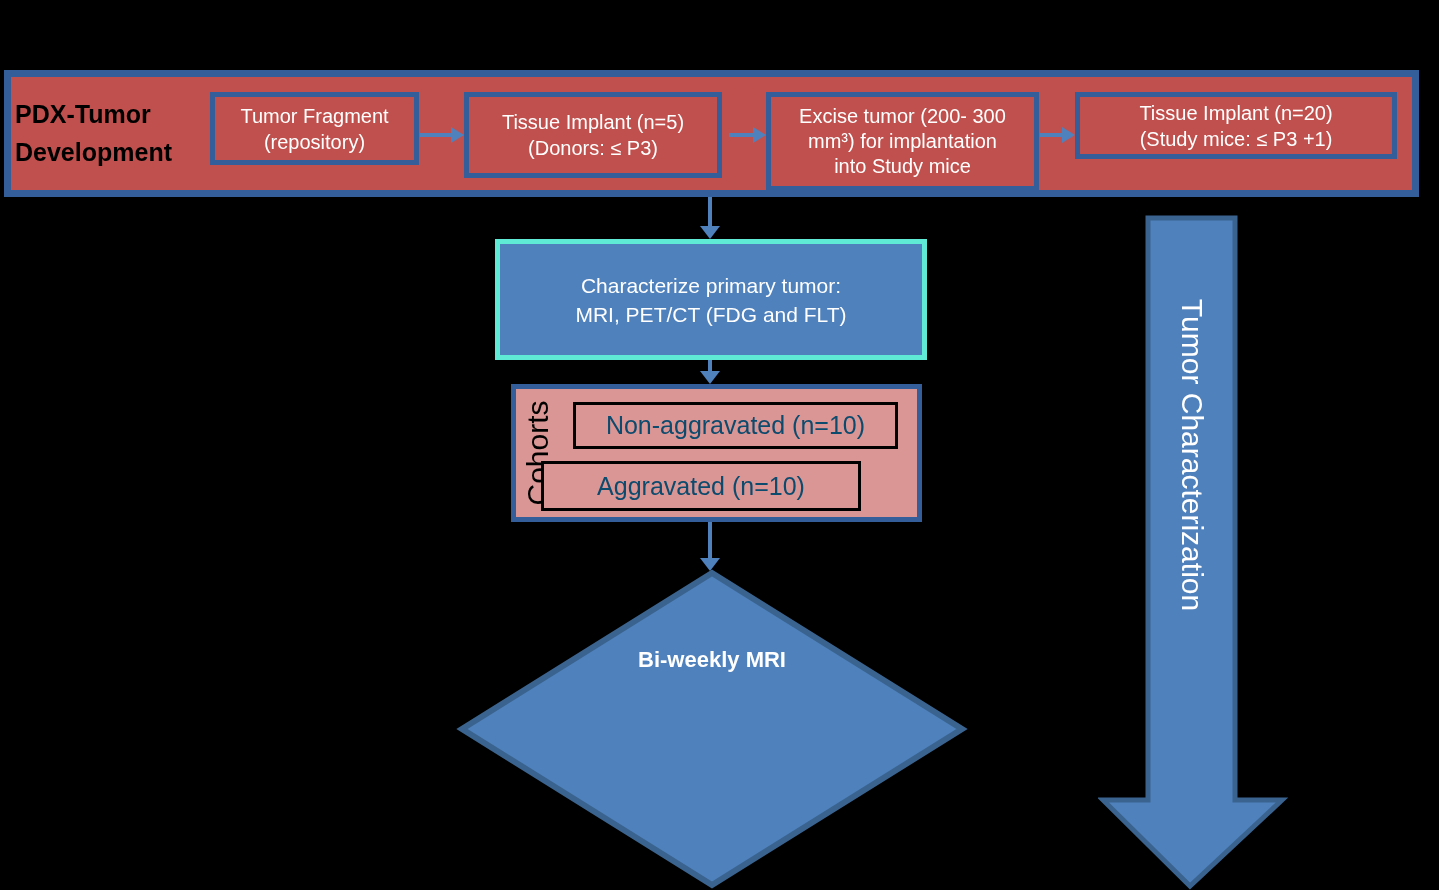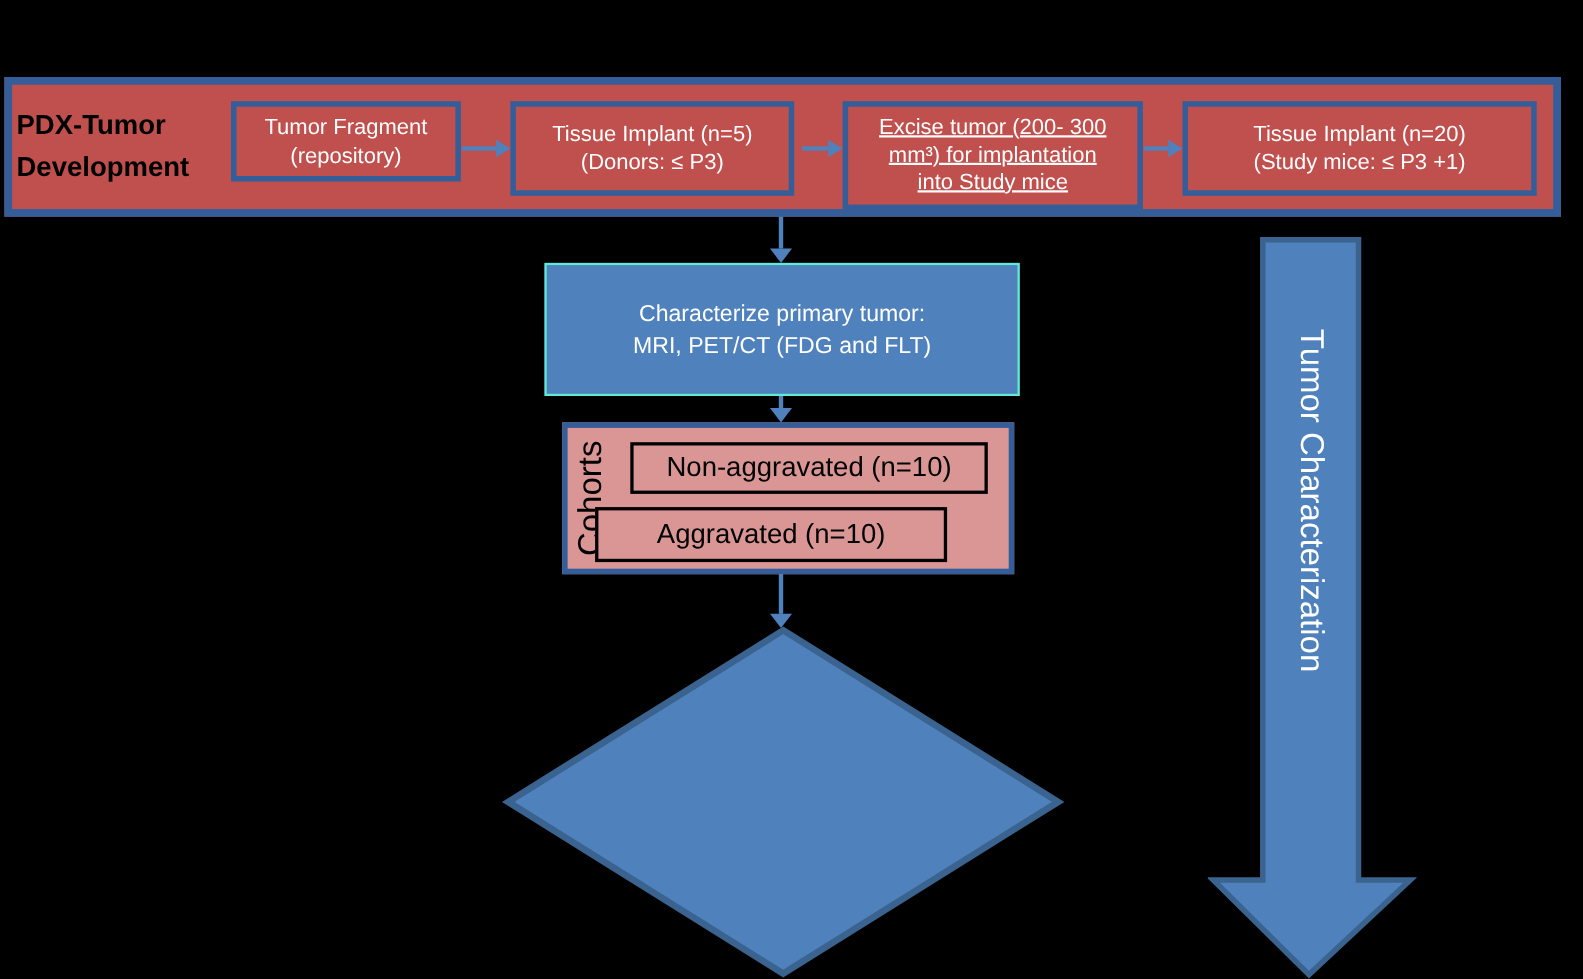--- a/index.html
+++ b/index.html
@@ -36,22 +36,22 @@
     border: 5px solid #335e99;
     color: #fff;
     display: flex; align-items: center; justify-content: center;
     text-align: center;
     white-space: pre-line;
     font-size: 20px;
     line-height: 26px;
   }
   .rbox1 { left: 210px;  top: 92px; width: 209px; height: 73px; }
   .rbox2 { left: 464px;  top: 92px; width: 258px; height: 86px; }
-  .rbox3 { left: 766px;  top: 92px; width: 273px; height: 99px; line-height: 25px; text-decoration: underline; }
-  .rbox4 { left: 1075px; top: 92px; width: 322px; height: 86px; }
+  .rbox3 { left: 766px;  top: 92px; width: 273px; height: 99px; line-height: 25px; }
+  .rbox4 { left: 1075px; top: 92px; width: 322px; height: 67px; }
   
   .h-arrow { position: absolute; display: flex; align-items: center; height: 16px; }
   .h-arrow .shaft { flex: 1; height: 4px; background: #4f81bd; }
   .h-arrow .head {
     width: 0; height: 0;
     border-top: 8px solid transparent;
     border-bottom: 8px solid transparent;
     border-left: 13px solid #4f81bd;
   }
   .ha1 { left: 420px;  top: 127px; width: 44px; }
@@ -67,21 +67,21 @@
   }
   .va1 { left: 700px; top: 197px; height: 42px; }
   .va2 { left: 700px; top: 360px; height: 24px; }
   .va3 { left: 700px; top: 521px; height: 50px; }
   
   .characterize {
     position: absolute;
     left: 495px; top: 239px;
     width: 432px; height: 121px;
     background: #4f81bd;
-    border: 2px solid #5eead4;
+    border: 5px solid #5eead4;
     color: #fff;
     display: flex; align-items: center; justify-content: center;
     text-align: center;
     white-space: pre-line;
     font-size: 21px;
     line-height: 29px;
   }
   
   .cohorts {
     position: absolute;
@@ -99,21 +99,21 @@
   .cohorts-label-wrap span {
     transform: rotate(-90deg);
     white-space: nowrap;
     color: #000;
     font-size: 30px;
   }
   .pinkbox {
     position: absolute;
     background: #d99694;
     border: 3px solid #000;
-    color: #000000;
+    color: #0c4a6e;
     display: flex; align-items: center; justify-content: center;
     font-size: 25px;
   }
   .pinkbox1 { left: 573px; top: 402px; width: 325px; height: 47px; }
   .pinkbox2 { left: 541px; top: 461px; width: 320px; height: 50px; }
   
   .diamond-svg { position: absolute; left: 456px; top: 567px; }
   .diamond-text {
     position: absolute;
     left: 532px; top: 616px;
@@ -206,20 +206,21 @@
     <span>Non-aggravated (n=10)</span>
   </div>
   <div class="pinkbox pinkbox2">
     <span>Aggravated (n=10)</span>
   </div>
 
   <svg class="diamond-svg" width="512" height="323">
     <polygon points="256,6 506,162 256,318 6,162" fill="#4f81bd" stroke="#3a648f" stroke-width="6"></polygon>
   </svg>
   <div class="diamond-text">
+    <div class="dt-title">Bi-weekly MRI</div>
   </div>
 
   <svg class="bigarrow-svg" width="190" height="677">
     <polygon points="50,5 137,5 137,587 184,587 92,673 5,587 50,587" fill="#4f81bd" stroke="#3a648f" stroke-width="5" stroke-linejoin="miter"></polygon>
   </svg>
   <div class="bigarrow-label-wrap">
     <span>Tumor Characterization</span>
   </div>
 
 </div>

